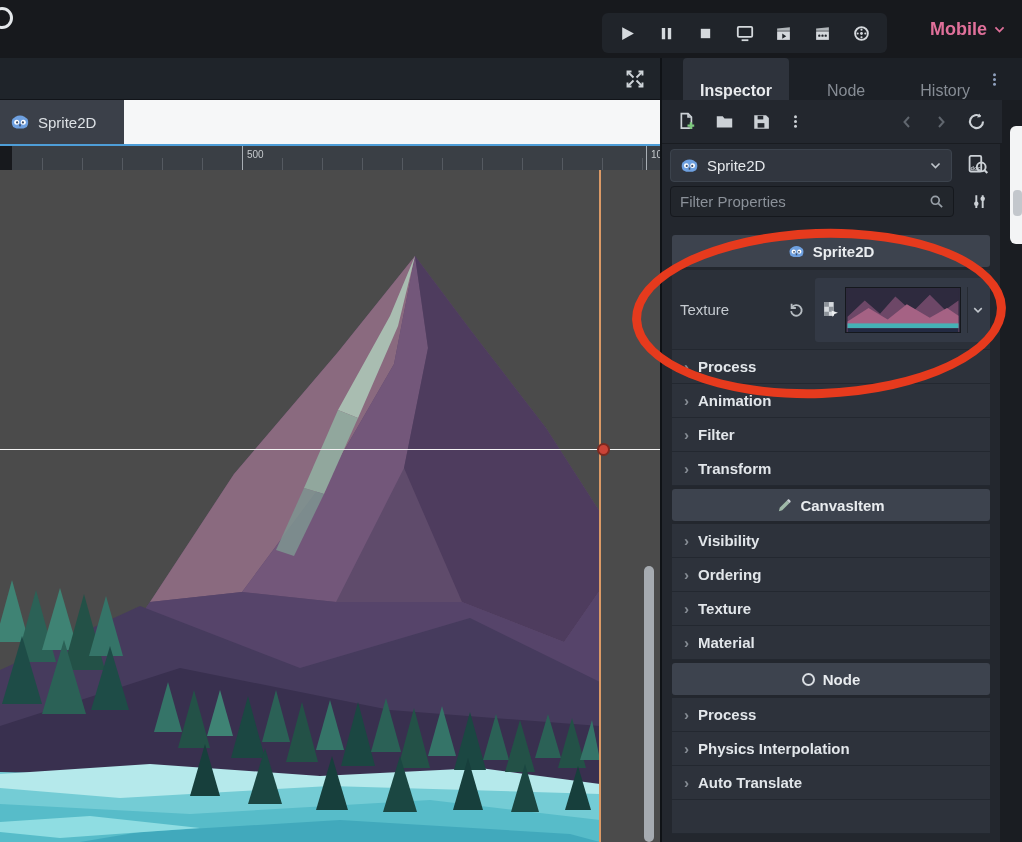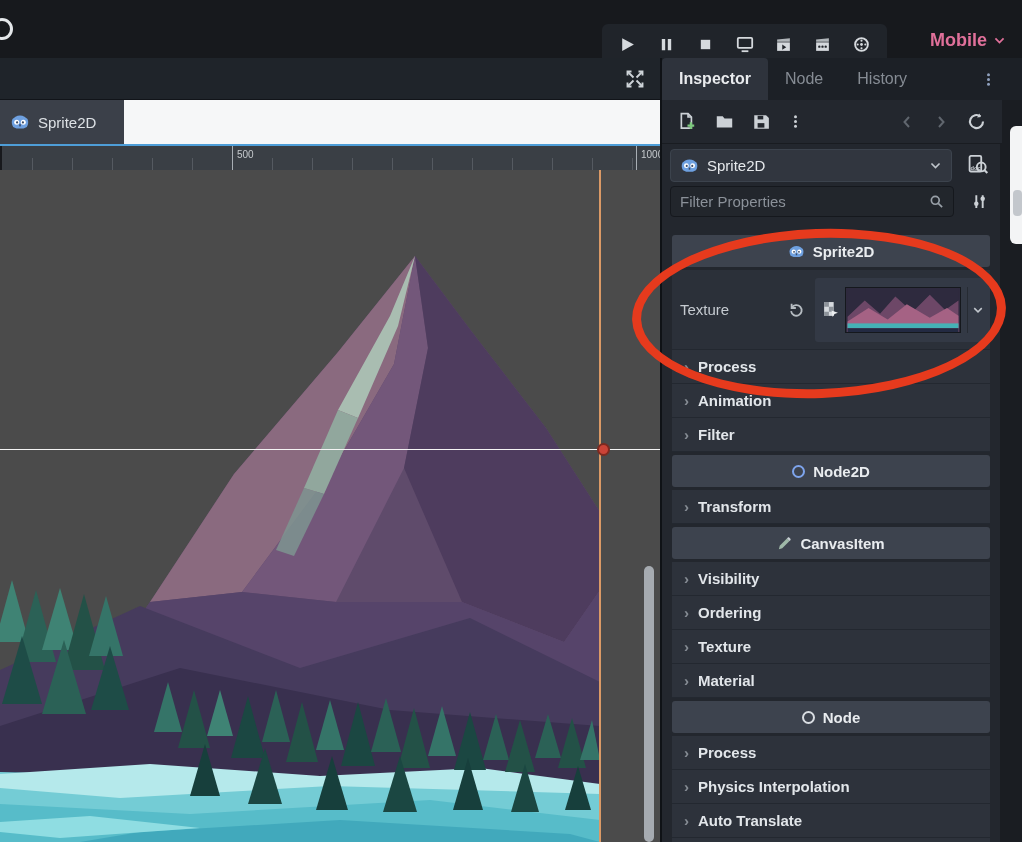--- a/index.html
+++ b/index.html
@@ -7,52 +7,52 @@
   html,body { width:1022px; height:842px; overflow:hidden; }
   body {
     position:relative;
     background:#17191d;
     font-family:"Liberation Sans", sans-serif;
     color:#d5d9dd;
   }
   svg { display:block; }
 
   
-  .topbar { position:absolute; left:0; top:15px; width:1022px; height:58px; background:#17191d; overflow:hidden; }
+  .topbar { position:absolute; left:0; top:4px; width:1022px; height:58px; background:#17191d; overflow:hidden; }
   .app-logo-arc { position:absolute; left:-9px; top:3px; width:22px; height:22px; border:3px solid #e4e7ea; border-radius:50%; }
   .playback-panel { position:absolute; left:602px; top:9px; height:40px; display:flex; align-items:center; gap:6px; padding:0 9px; background:#20242a; border-radius:6px; }
   .pb-btn { width:33px; height:32px; display:flex; align-items:center; justify-content:center; color:#d5d9dd; border-radius:4px; }
   .renderer-dropdown { position:absolute; right:16px; top:15px; display:flex; align-items:center; gap:6px; color:#e0709a; font-weight:bold; font-size:18px; cursor:default; }
 
   
   .canvas-toolbar { position:absolute; left:0; top:58px; width:660px; height:42px; background:#1f242a; border-bottom:1px solid #111419; }
   .maximize-btn { position:absolute; right:12px; top:9px; width:26px; height:24px; display:flex; align-items:center; justify-content:center; color:#ced3d8; }
 
   .scene-tabs { position:absolute; left:0; top:100px; width:660px; height:46px; background:#f6f7f8; }
   .scene-tab { position:absolute; left:0; top:0; width:124px; height:44px; background:#3b4049; display:flex; align-items:center; gap:8px; padding:0 10px; color:#dde1e5; font-size:15px; }
   .tab-strip-underline { position:absolute; left:0; bottom:0; width:660px; height:2px; background:#4e9ed8; }
 
-  .ruler { position:absolute; left:2px; top:146px; width:660px; height:36px; background:#3a3f45;
+  .ruler { position:absolute; left:12px; top:146px; width:660px; height:36px; background:#3a3f45;
     background-image:repeating-linear-gradient(90deg, #555a61 0 1px, transparent 1px 40px);
     background-position:30px 12px; background-size:100% 12px; background-repeat:no-repeat; }
   .ruler-tick { position:absolute; top:0; width:1px; height:24px; background:#a8aeb4; }
   .ruler-label { position:absolute; top:3px; font-size:10px; color:#c6cacd; }
 
   .viewport { position:absolute; left:0; top:170px; width:660px; height:672px; background:#4b4b4b; overflow:hidden; }
   .h-guide { position:absolute; left:0; top:279px; width:660px; height:1px; background:#f4f4f4; }
   .v-bound { position:absolute; left:599px; top:0; width:2px; height:672px; background:#db9a66; }
   .pivot-dot { position:absolute; left:597px; top:273px; width:13px; height:13px; border-radius:50%; background:#cb4337; border:2px solid #7e2a20; }
   .vp-scrollbar { position:absolute; left:644px; top:396px; width:10px; height:276px; background:#a6abb1; border-radius:5px; }
 
   
   .inspector { position:absolute; left:660px; top:58px; width:362px; height:784px; background:#23272e; border-left:2px solid #0f1216; }
   .insp-gutter { position:absolute; right:0; top:0; bottom:0; width:22px; background:#1a1d22; }
 
   .insp-tabs { position:absolute; left:0; top:0; width:362px; height:42px; background:#1c2026; display:flex; align-items:stretch; }
-  .insp-tab { display:flex; align-items:center; padding:0 17px; font-size:16px; color:#868c94; }
+  .insp-tab { display:flex; align-items:flex-end; padding:0 17px; font-size:16px; color:#868c94;margin-left:21px; }
   .insp-tab.active { background:#2e333c; color:#e9ebee; border-radius:4px 4px 0 0; font-weight:bold; }
   .insp-tabs-dots { margin-left:auto; display:flex; align-items:center; padding-right:28px; color:#8fa0bd; }
 
   .insp-toolbar { position:absolute; left:0; top:42px; width:340px; height:44px; background:#23272e; border-bottom:1px solid #191c21; display:flex; align-items:center; padding:0 16px; gap:18px; }
   .tb-icon { color:#ccd1d6; display:flex; align-items:center; }
   .tb-icon.dim { color:#60666e; }
   .tb-spacer { flex:1; }
 
   .object-row { position:absolute; left:0; top:86px; width:340px; height:42px; display:flex; align-items:center; padding:0 8px; gap:10px; }
   .object-select { flex:1; height:33px; background:#31363f; border:1px solid #3c434d; border-radius:4px; display:flex; align-items:center; gap:8px; padding:0 9px; color:#e6e9ec; font-size:15px; }
@@ -409,24 +409,20 @@
       </div>
     <div class="prop-group">
         <span class="gchev">›</span>
         <span>Animation</span>
       </div>
     <div class="prop-group">
         <span class="gchev">›</span>
         <span>Filter</span>
       </div>
 
-    <div class="prop-category">
-      <span class="ring"></span>
-      <span>Node2D</span>
-    </div>
 
     <div class="prop-group">
         <span class="gchev">›</span>
         <span>Transform</span>
       </div>
 
     <div class="prop-category">
       <svg width="15" height="15" viewBox="0 0 16 16">
         <path d="M2 14l.9-3.6L10.6 2.7l2.7 2.7L5.6 13.1z" fill="#9fb9a8"></path>
         <path d="M10.6 2.7l2.7 2.7 1-1c.4-.4.4-1 0-1.4l-1.3-1.3c-.4-.4-1-.4-1.4 0z" fill="#c9cfd4"></path>

